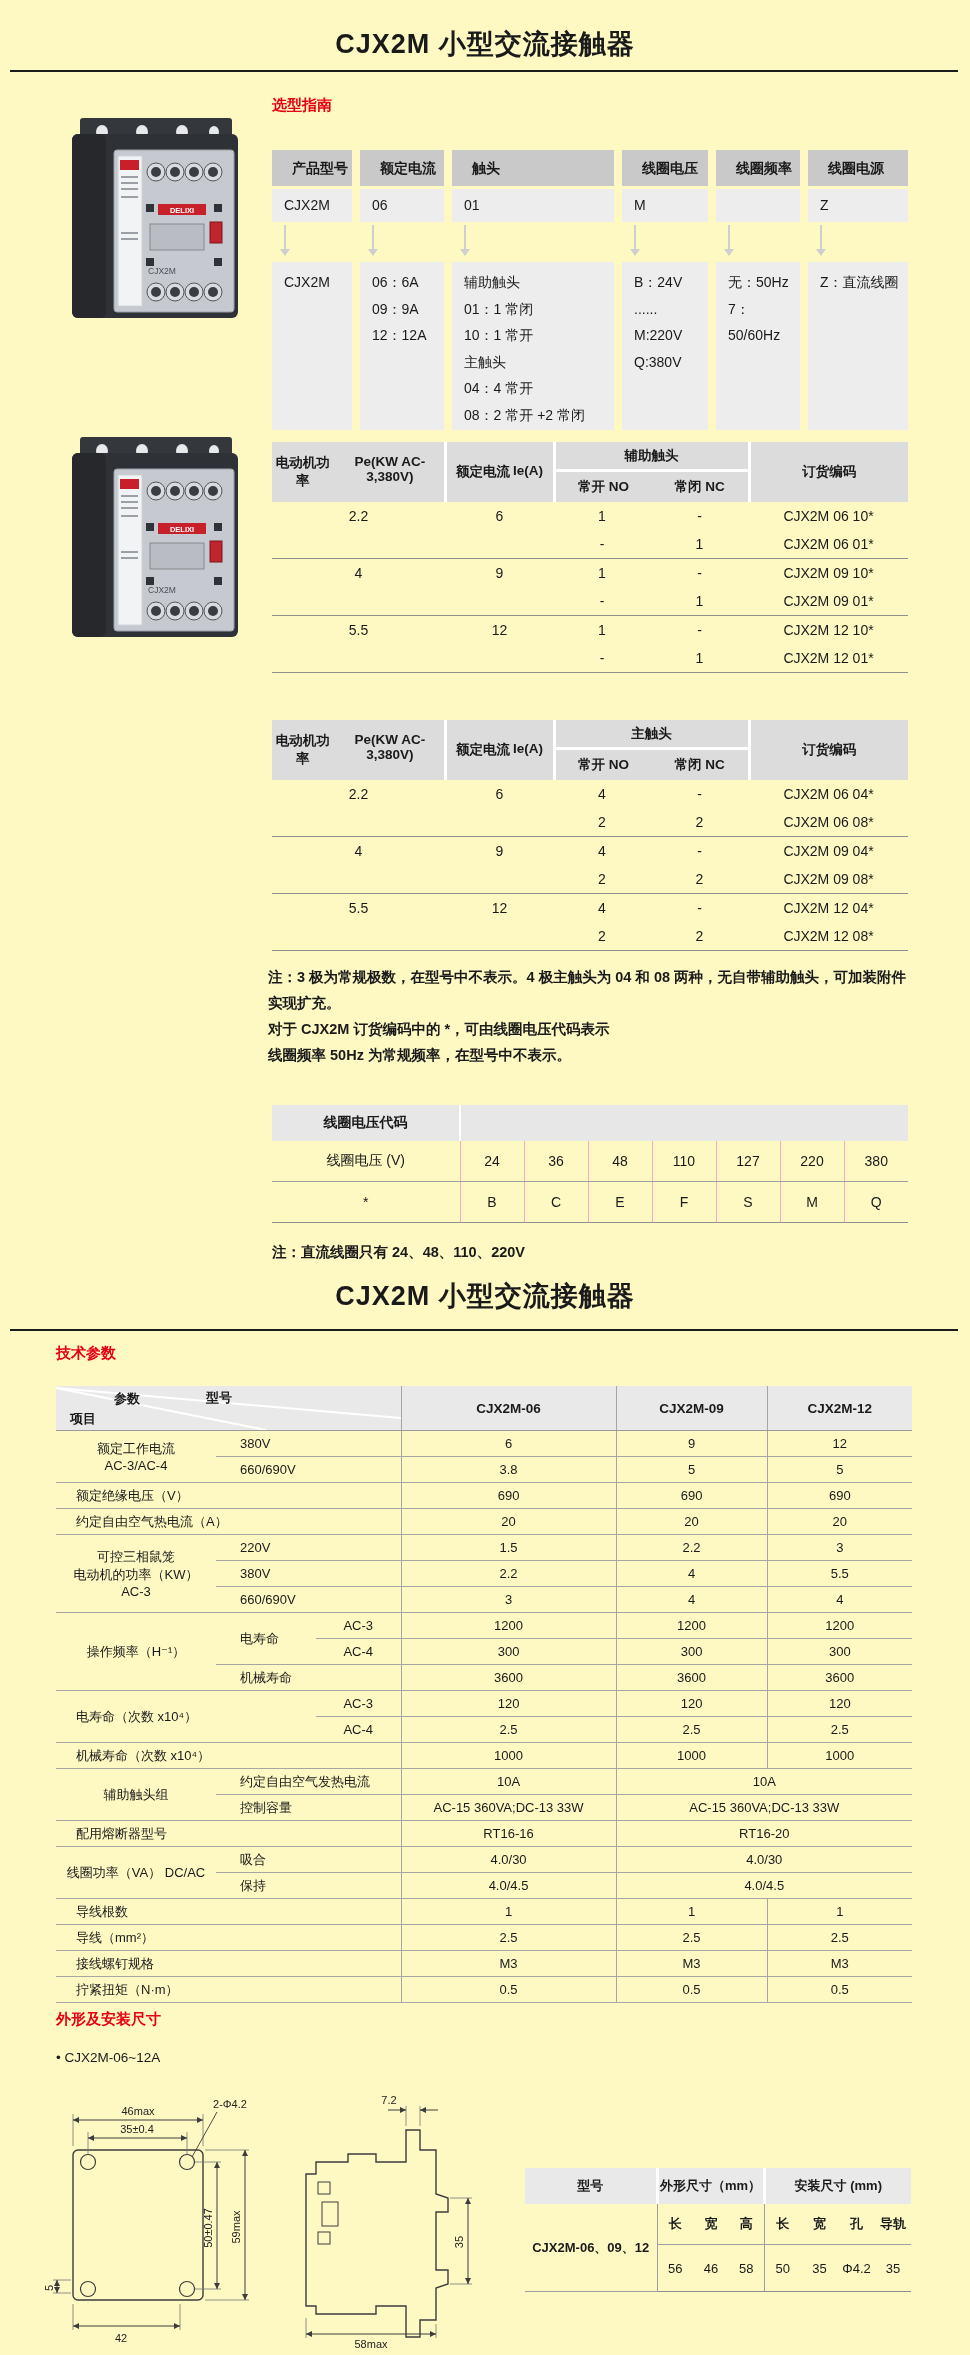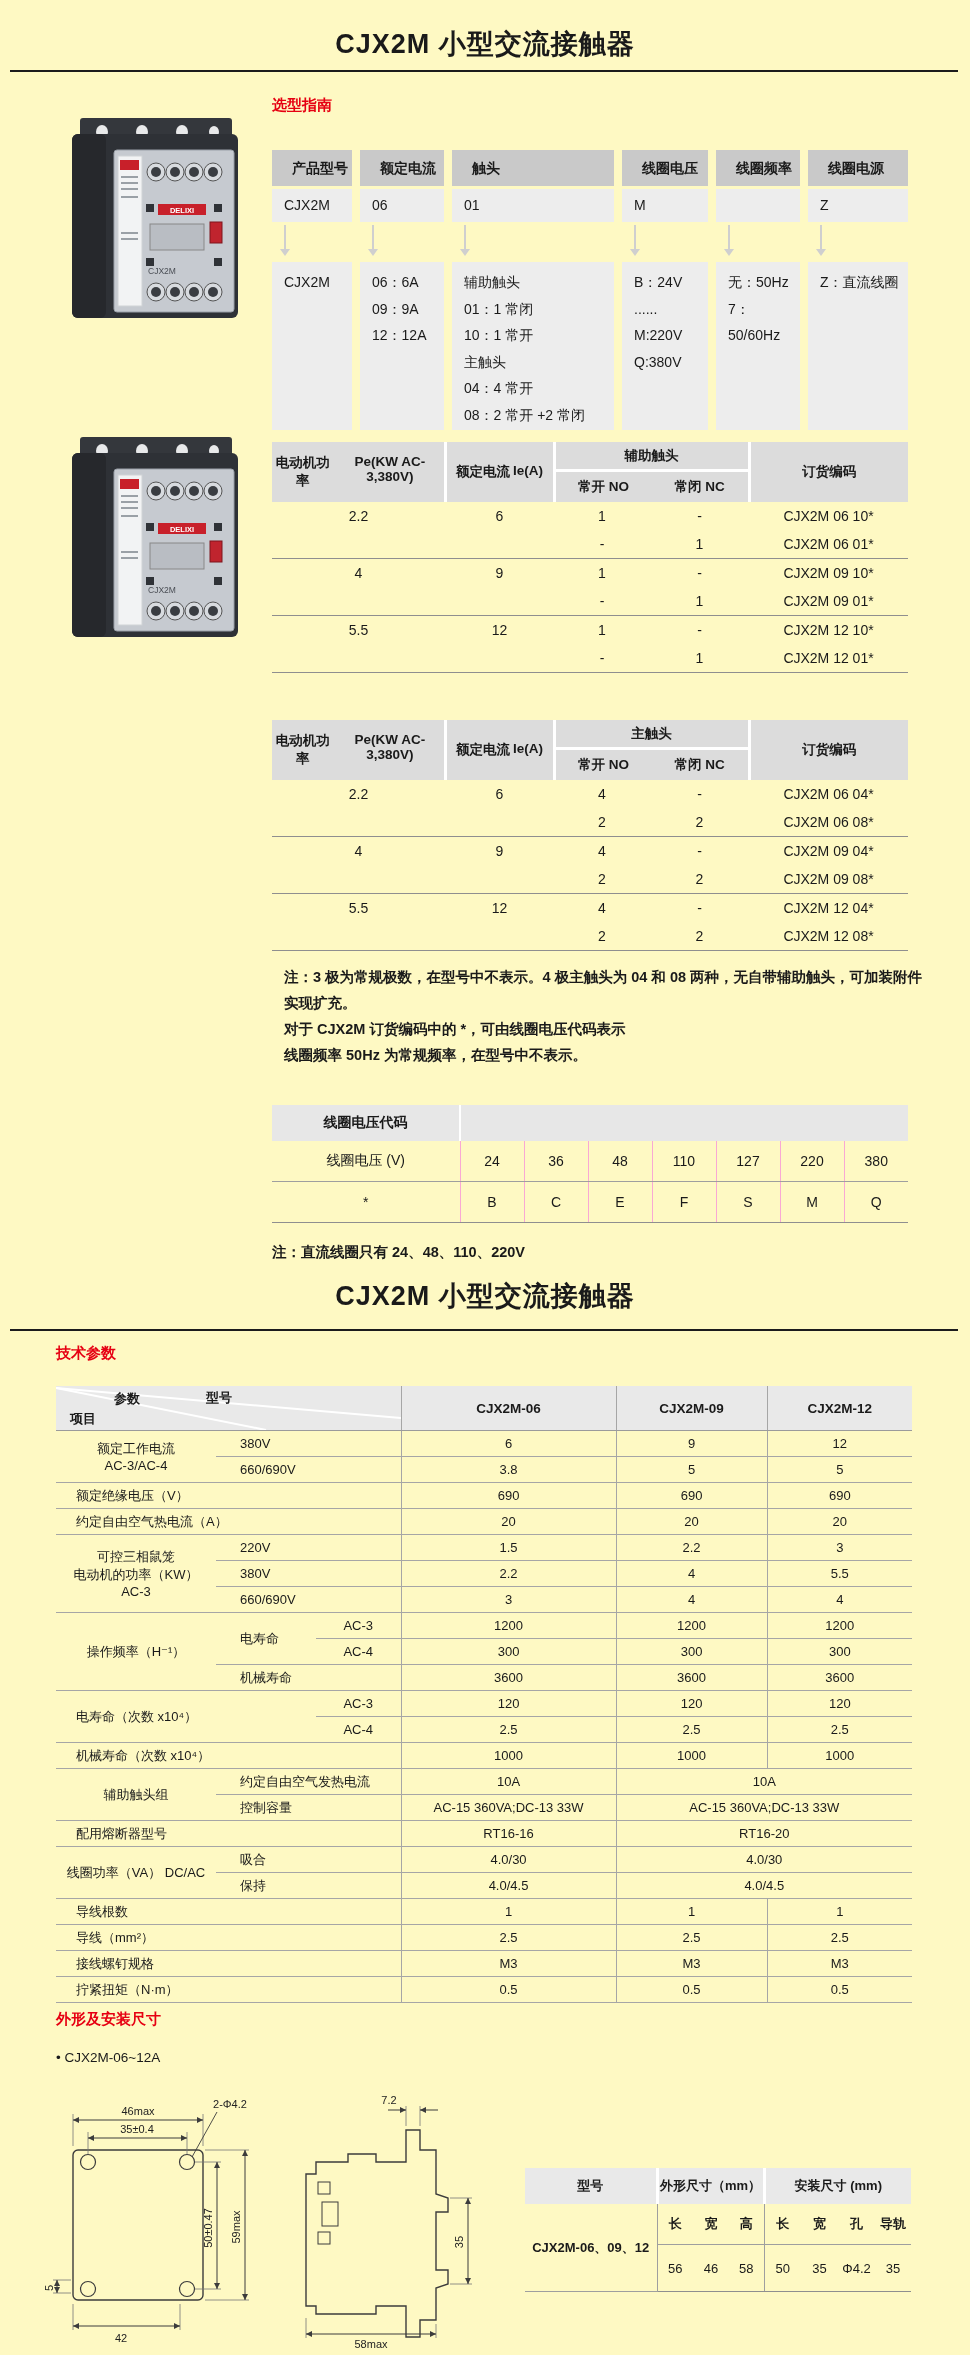--- a/index.html
+++ b/index.html
@@ -383,21 +383,21 @@
     <tr class="dv">
           <td></td>
           <td></td>
           <td>2</td>
           <td>2</td>
           <td>CJX2M 12 08*</td>
         </tr>
   </tbody>
     </table>
 
-  <div class="abs notes" style="left:284px;top:964px">
+  <div class="abs notes" style="left:268px;top:964px">
     <div>注：3 极为常规极数，在型号中不表示。4 极主触头为 04 和 08 两种，无自带辅助触头，可加装附件实现扩充。</div>
     <div>对于 CJX2M 订货编码中的 *，可由线圈电压代码表示</div>
     <div>线圈频率 50Hz 为常规频率，在型号中不表示。</div>
   </div>
 
   <table class="abs coil" style="left:272px;top:1105px">
     <colgroup>
         <col style="width:188px">
         <col style="width:64px">
         <col style="width:64px">

